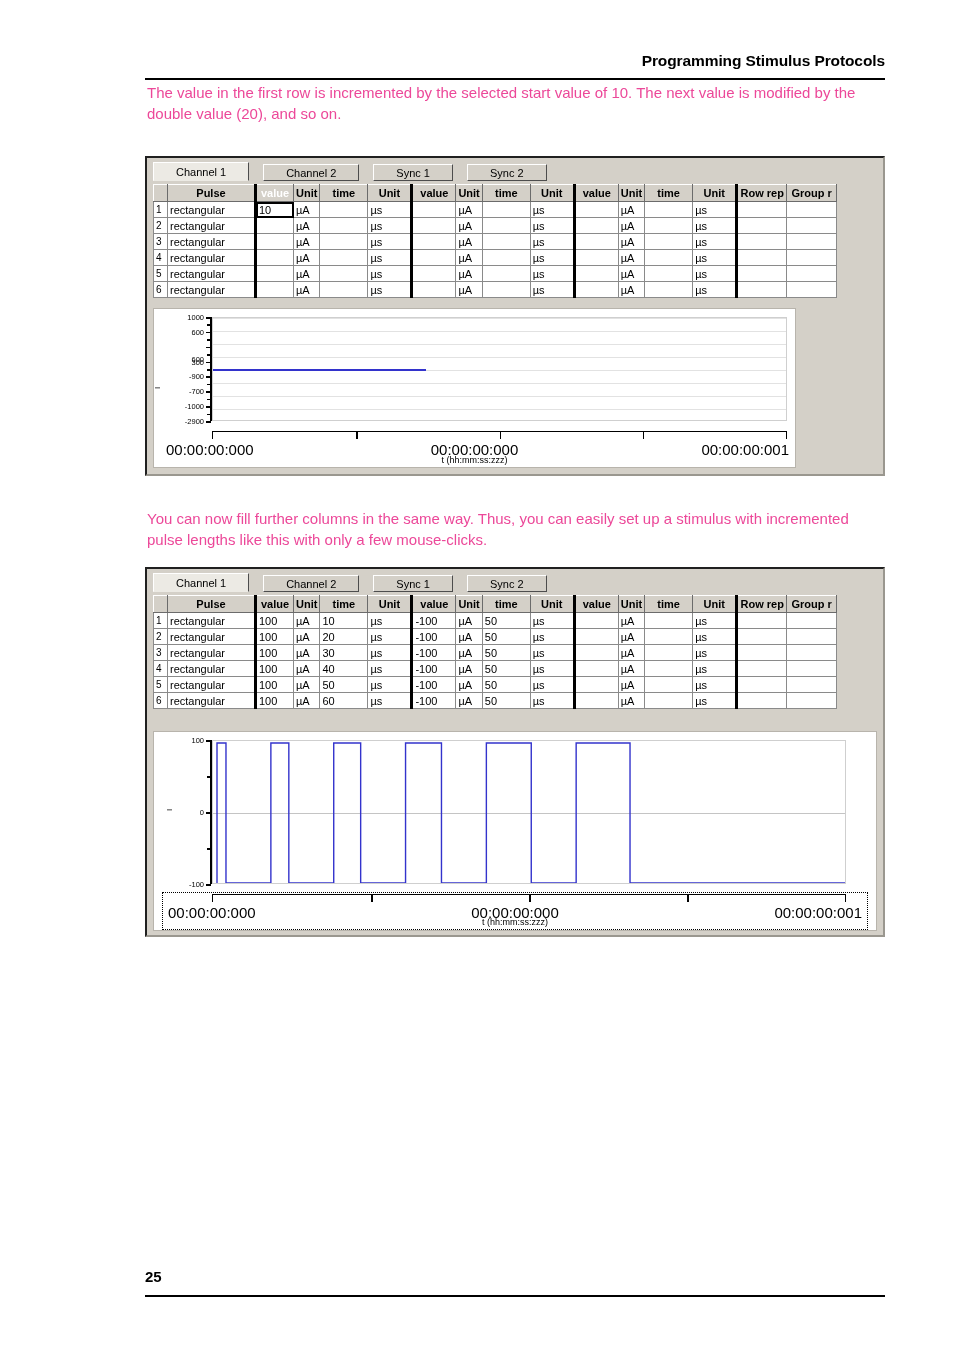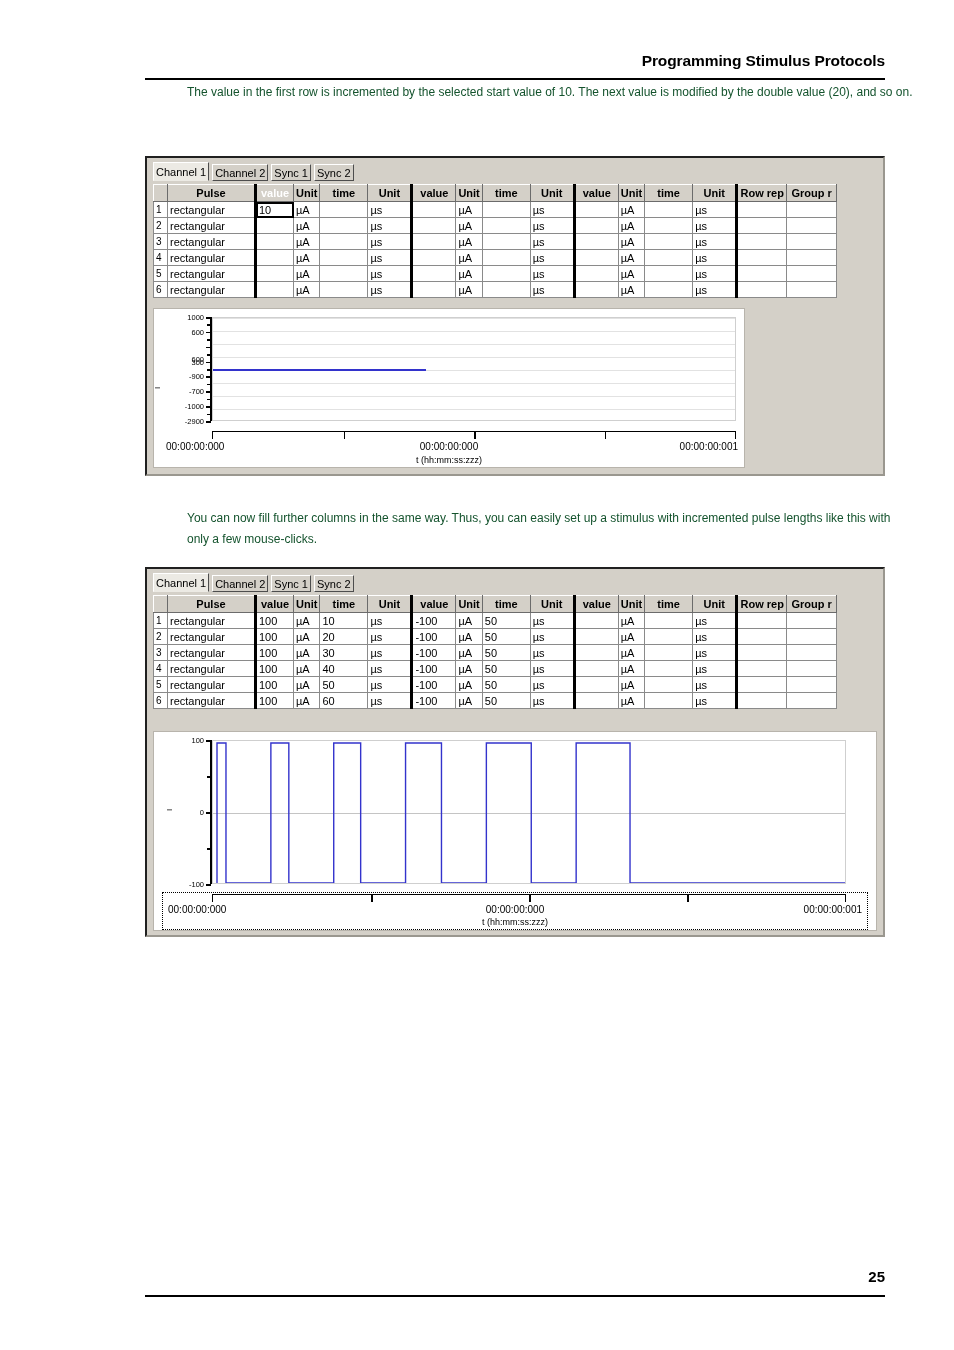--- a/index.html
+++ b/index.html
@@ -32,24 +32,23 @@
     left: 145px;
     top: 78px;
     width: 740px;
     height: 2px;
     background: #000000;
   }
 
   
   .para {
     position: absolute;
-    font-size: 12px;
+    font-size: 15px;
     line-height: 21px;
-    color: #14532d;
-    margin-left: 40px;
+    color: #ec4899;
   }
   #para-1 { left: 147px; top: 82px; width: 730px; }
   #para-2 { left: 147px; top: 508px; width: 720px; }
 
   
   .app-panel {
     position: absolute;
     background: #d4d0c8;
     border-top: 2px solid #202020;
     border-left: 2px solid #202020;
@@ -65,28 +64,28 @@
     position: absolute;
     left: 6px;
     top: 4px;
     height: 19px;
     display: flex;
     align-items: flex-end;
   }
   .tab {
     height: 17px;
     line-height: 16px;
-    padding: 0 2px;
+    padding: 0 22px;
     font-size: 11px;
     background: #d4d0c8;
     border-top: 1px solid #ffffff;
     border-left: 1px solid #ffffff;
     border-right: 1px solid #4d4d4d;
     border-bottom: 1px solid #4d4d4d;
-    margin-right: 3px;
+    margin-right: 14px;
     color: #000;
     white-space: nowrap;
     box-sizing: border-box;
   }
   .tab.active {
     background: #eceae4;
     height: 19px;
     line-height: 18px;
     border-bottom: 1px solid #eceae4;
   }
@@ -155,21 +154,21 @@
   .grp-l { border-left: 3px solid #000000 !important; }
   .grp-r { border-right: 3px solid #000000 !important; }
 
   
   .chart-box {
     position: absolute;
     background: #ffffff;
     border: 1px solid #b8b4ac;
     box-sizing: border-box;
   }
-  #chart-1 { left: 6px; top: 150px; width: 592px; height: 160px; }
+  #chart-1 { left: 6px; top: 150px; width: 643px; height: 160px; }
   #chart-2 { left: 6px; top: 162px; width: 724px; height: 200px; }
 
   .plot-inner { position: absolute; inset: 0; }
 
   .y-axis-title {
     position: absolute;
     font-size: 8px;
     color: #000;
     left: 6px;
     top: 50%;
@@ -229,21 +228,21 @@
   }
   .x-tick {
     position: absolute;
     top: 0;
     width: 1.5px;
     height: 7px;
     background: #000;
   }
   .x-label {
     position: absolute;
-    font-size: 10px;
+    font-size: 15px;
     color: #000;
     white-space: nowrap;
   }
   .x-axis-title {
     position: absolute;
     font-size: 9px;
     color: #000;
     white-space: nowrap;
   }
   .dotted-frame {
@@ -261,21 +260,20 @@
     top: 1295px;
     width: 740px;
     height: 2px;
     background: #000000;
   }
   .page-number {
     position: absolute;
     left: 145px;
     top: 1268px;
     width: 740px;
-    text-align: right;
     font-size: 15px;
     font-weight: bold;
   }
 </style>
 </head>
 <body>
 
 <div class="page-header">Programming Stimulus Protocols</div>
 <div class="header-rule"></div>
 

